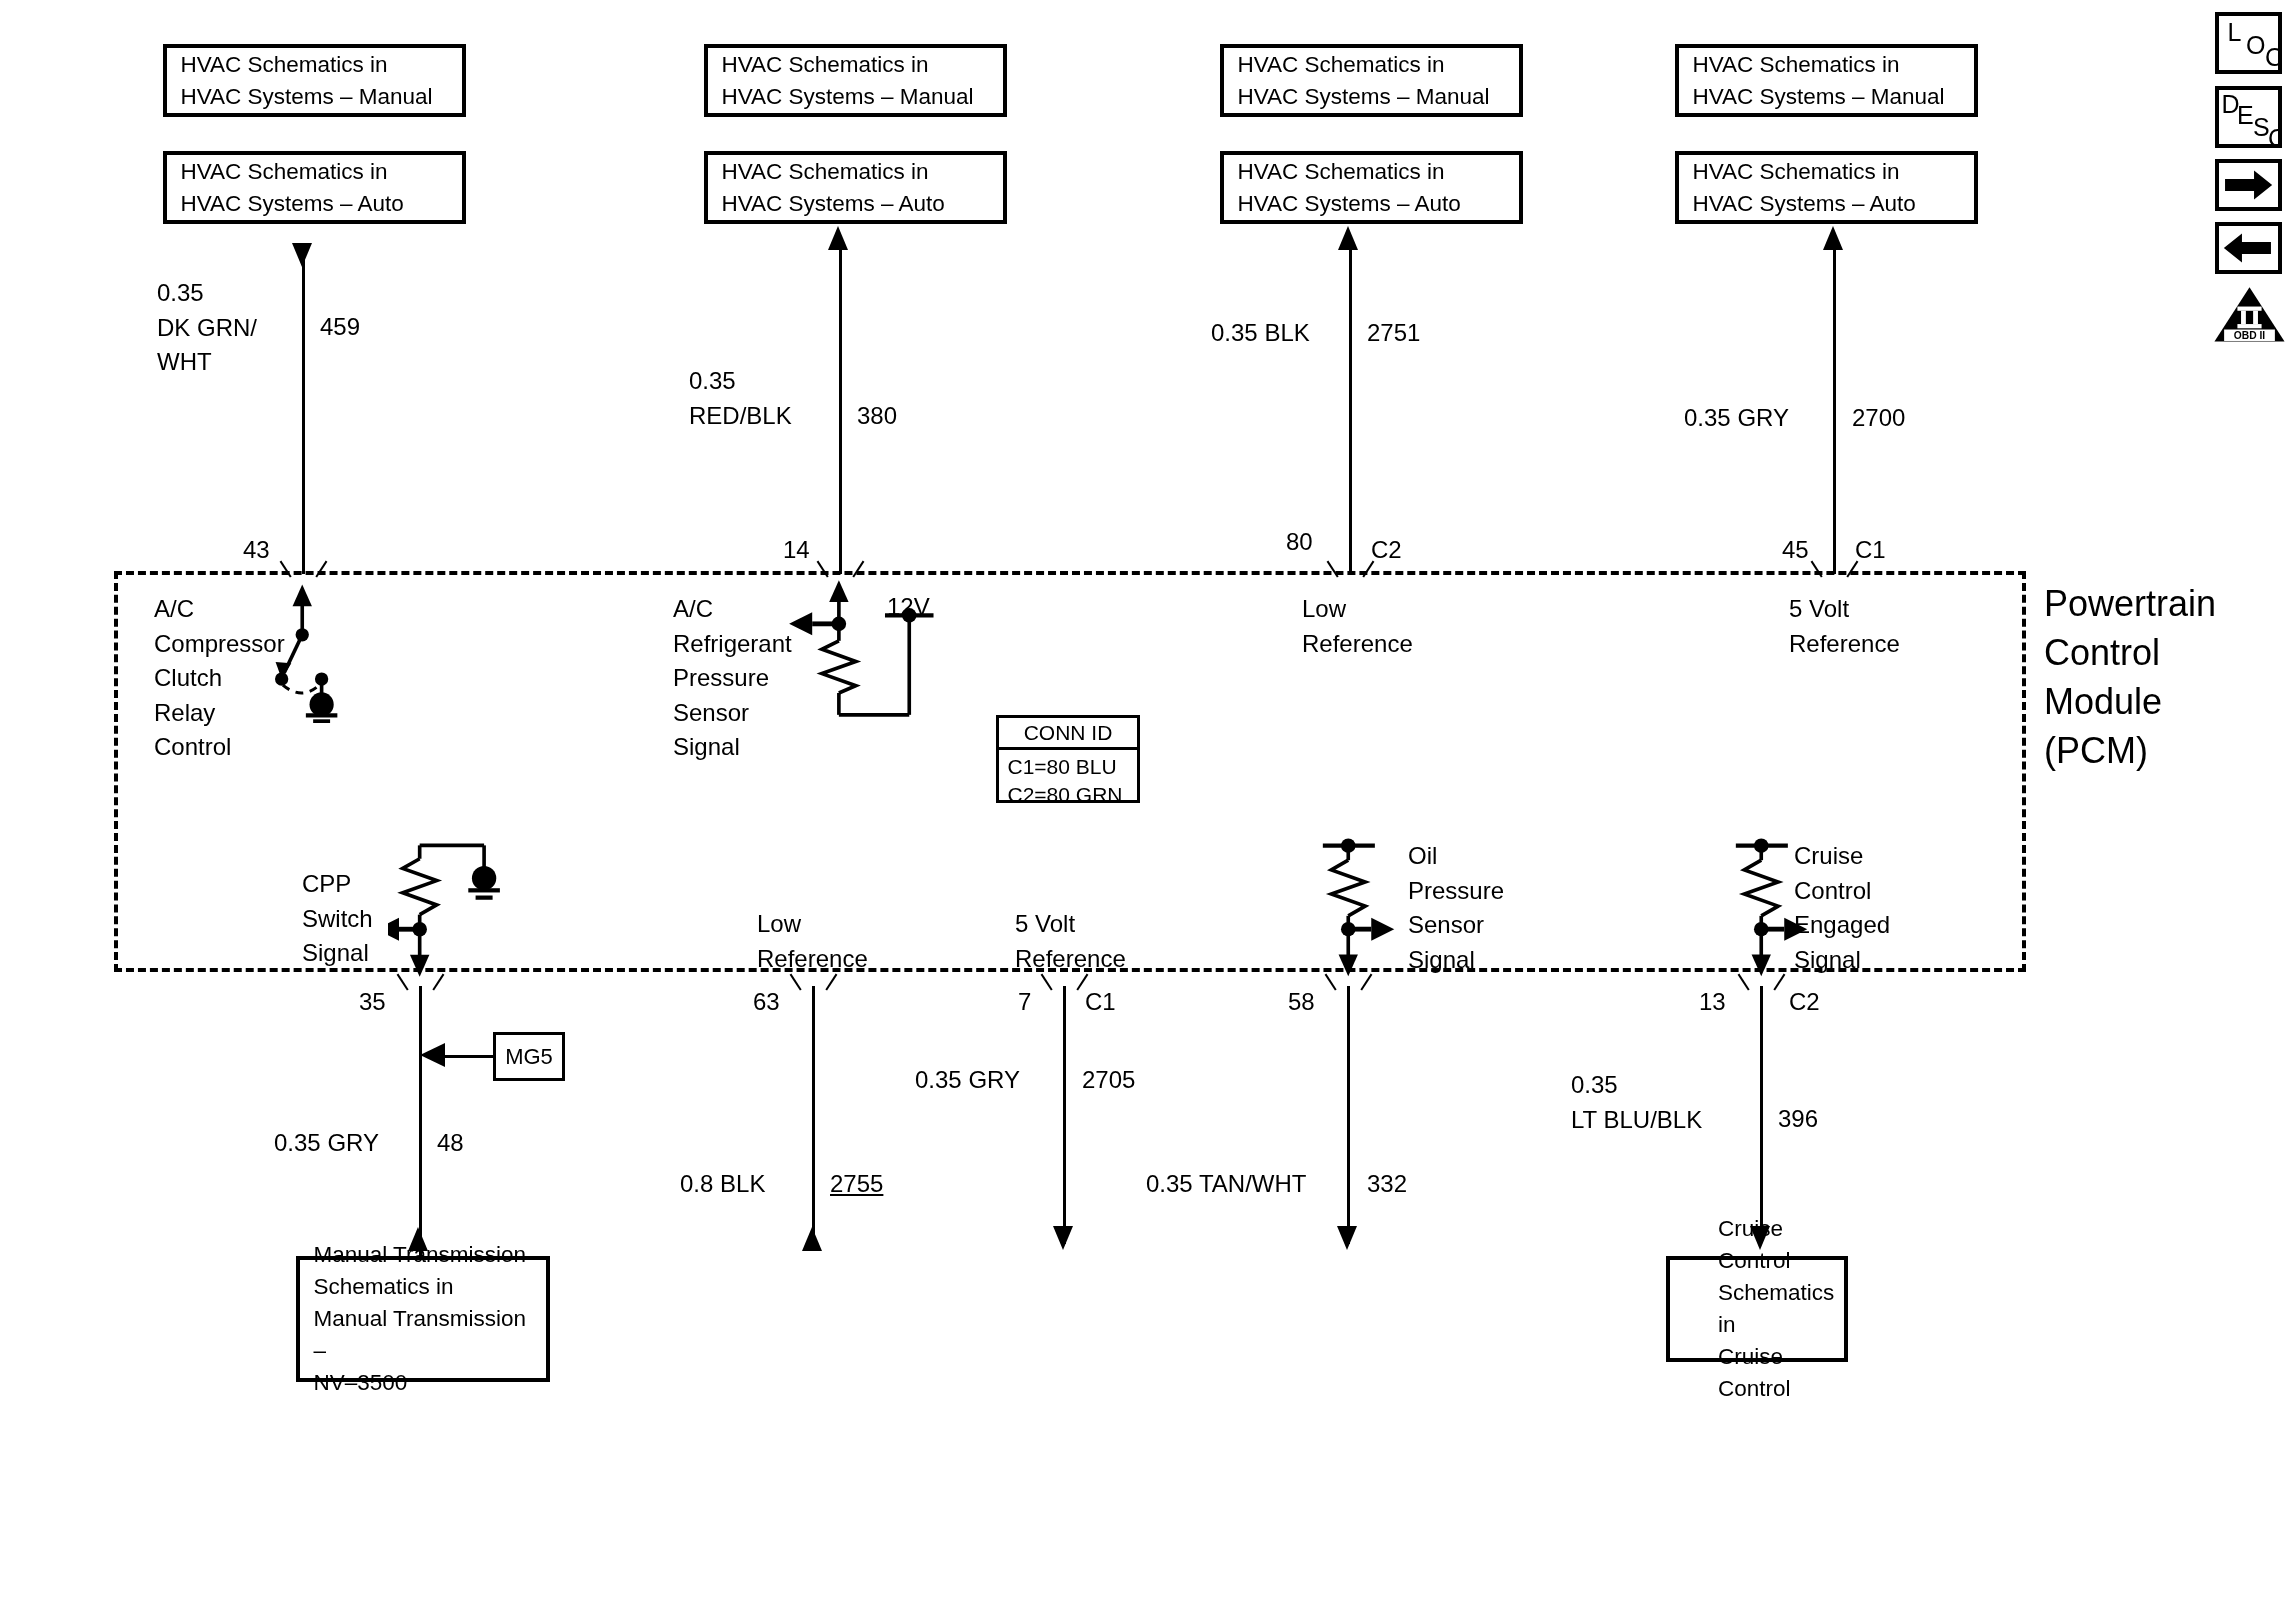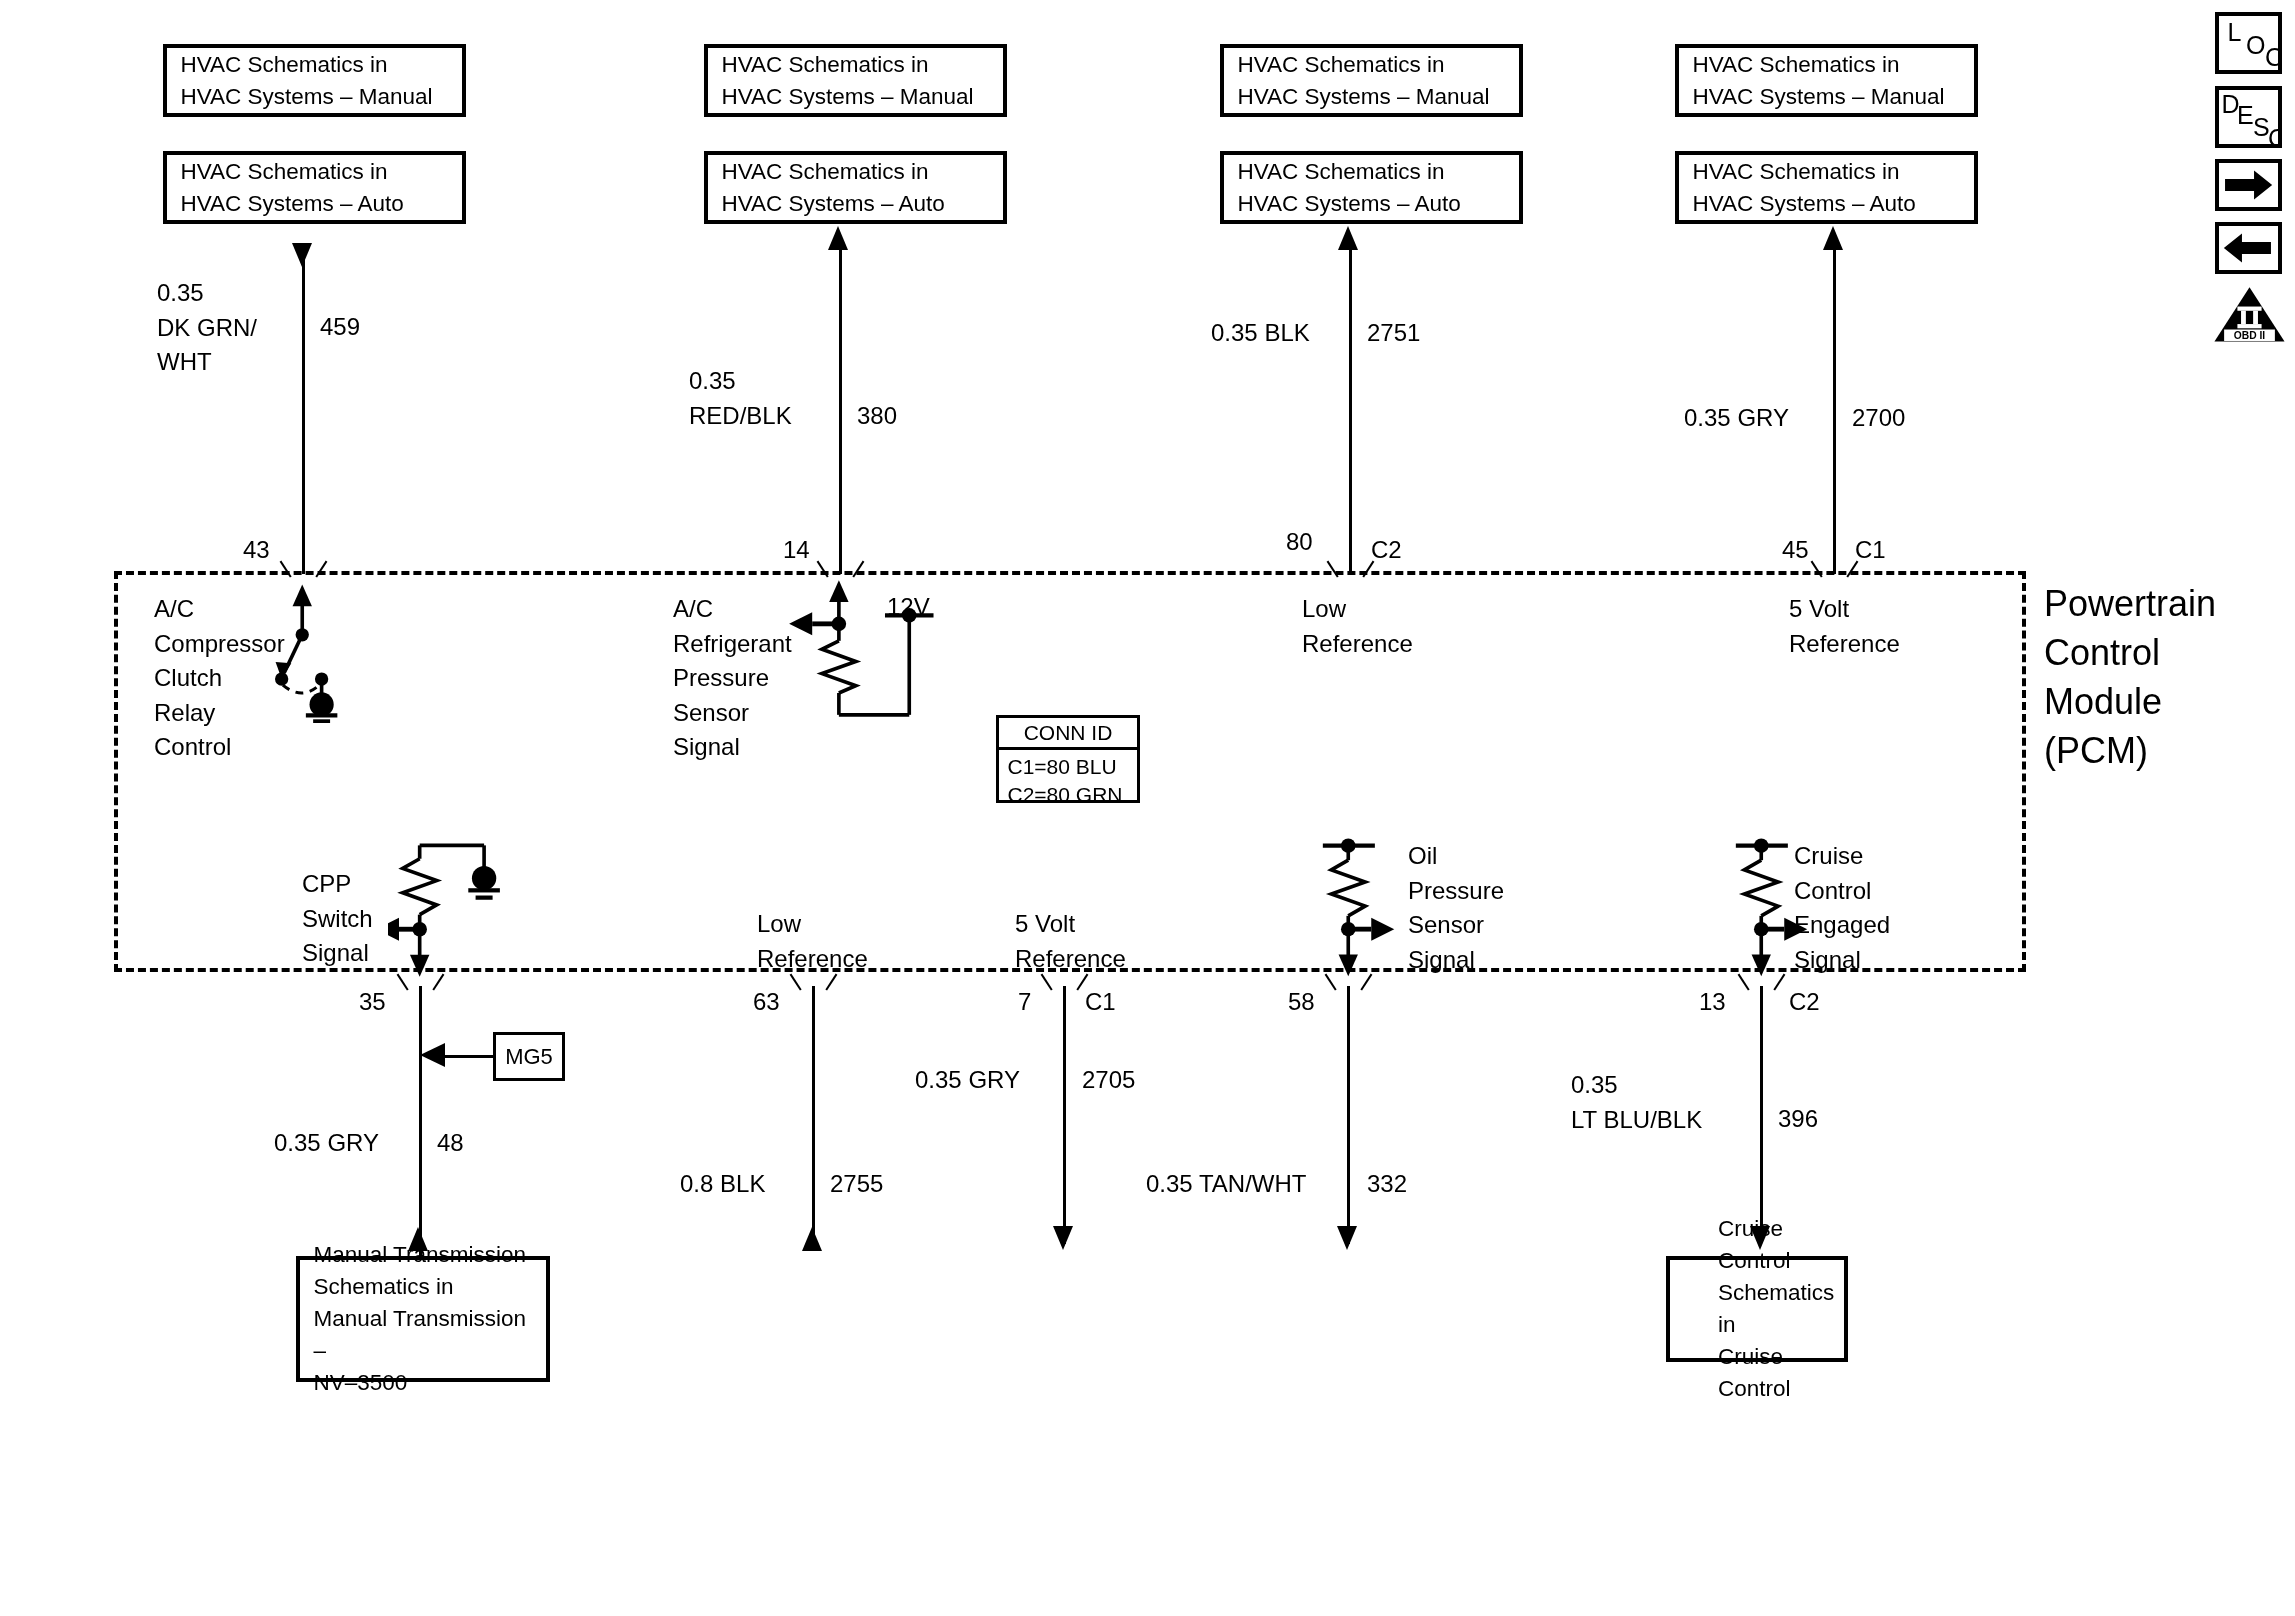--- a/index.html
+++ b/index.html
@@ -396,21 +396,21 @@
   <div class="lbl" style="left:274px; top:1126px;">0.35 GRY</div>
   <div class="lbl" style="left:437px; top:1126px;">48</div>
 
   <div id="mg5-box" style="left:493px; top:1032px; width:72px; height:49px;">MG5</div>
   <div class="hwire" style="left:432px; top:1055px; width:61px;"></div>
   <div class="arr-lt" style="left:420px; top:1043px;"></div>
 
   <div class="vwire" style="left:812px; top:986px; height:258px;"></div>
   <div class="arr-up" style="left:802px; top:1227px;"></div>
   <div class="lbl" style="left:680px; top:1167px;">0.8 BLK</div>
-  <div class="lbl" style="left:830px; top:1167px;">2755</div>
+  <div class="lbl" style="left:830px; top:1167px;text-decoration:underline;">2755</div>
 
   <div class="vwire" style="left:1063px; top:986px; height:258px;"></div>
   <div class="arr-dn" style="left:1053px; top:1226px;"></div>
   <div class="lbl" style="left:915px; top:1063px;">0.35 GRY</div>
   <div class="lbl" style="left:1082px; top:1063px;">2705</div>
 
   <div class="vwire" style="left:1347px; top:986px; height:258px;"></div>
   <div class="arr-dn" style="left:1337px; top:1226px;"></div>
   <div class="lbl" style="left:1146px; top:1167px;">0.35 TAN/WHT</div>
   <div class="lbl" style="left:1367px; top:1167px;">332</div>

